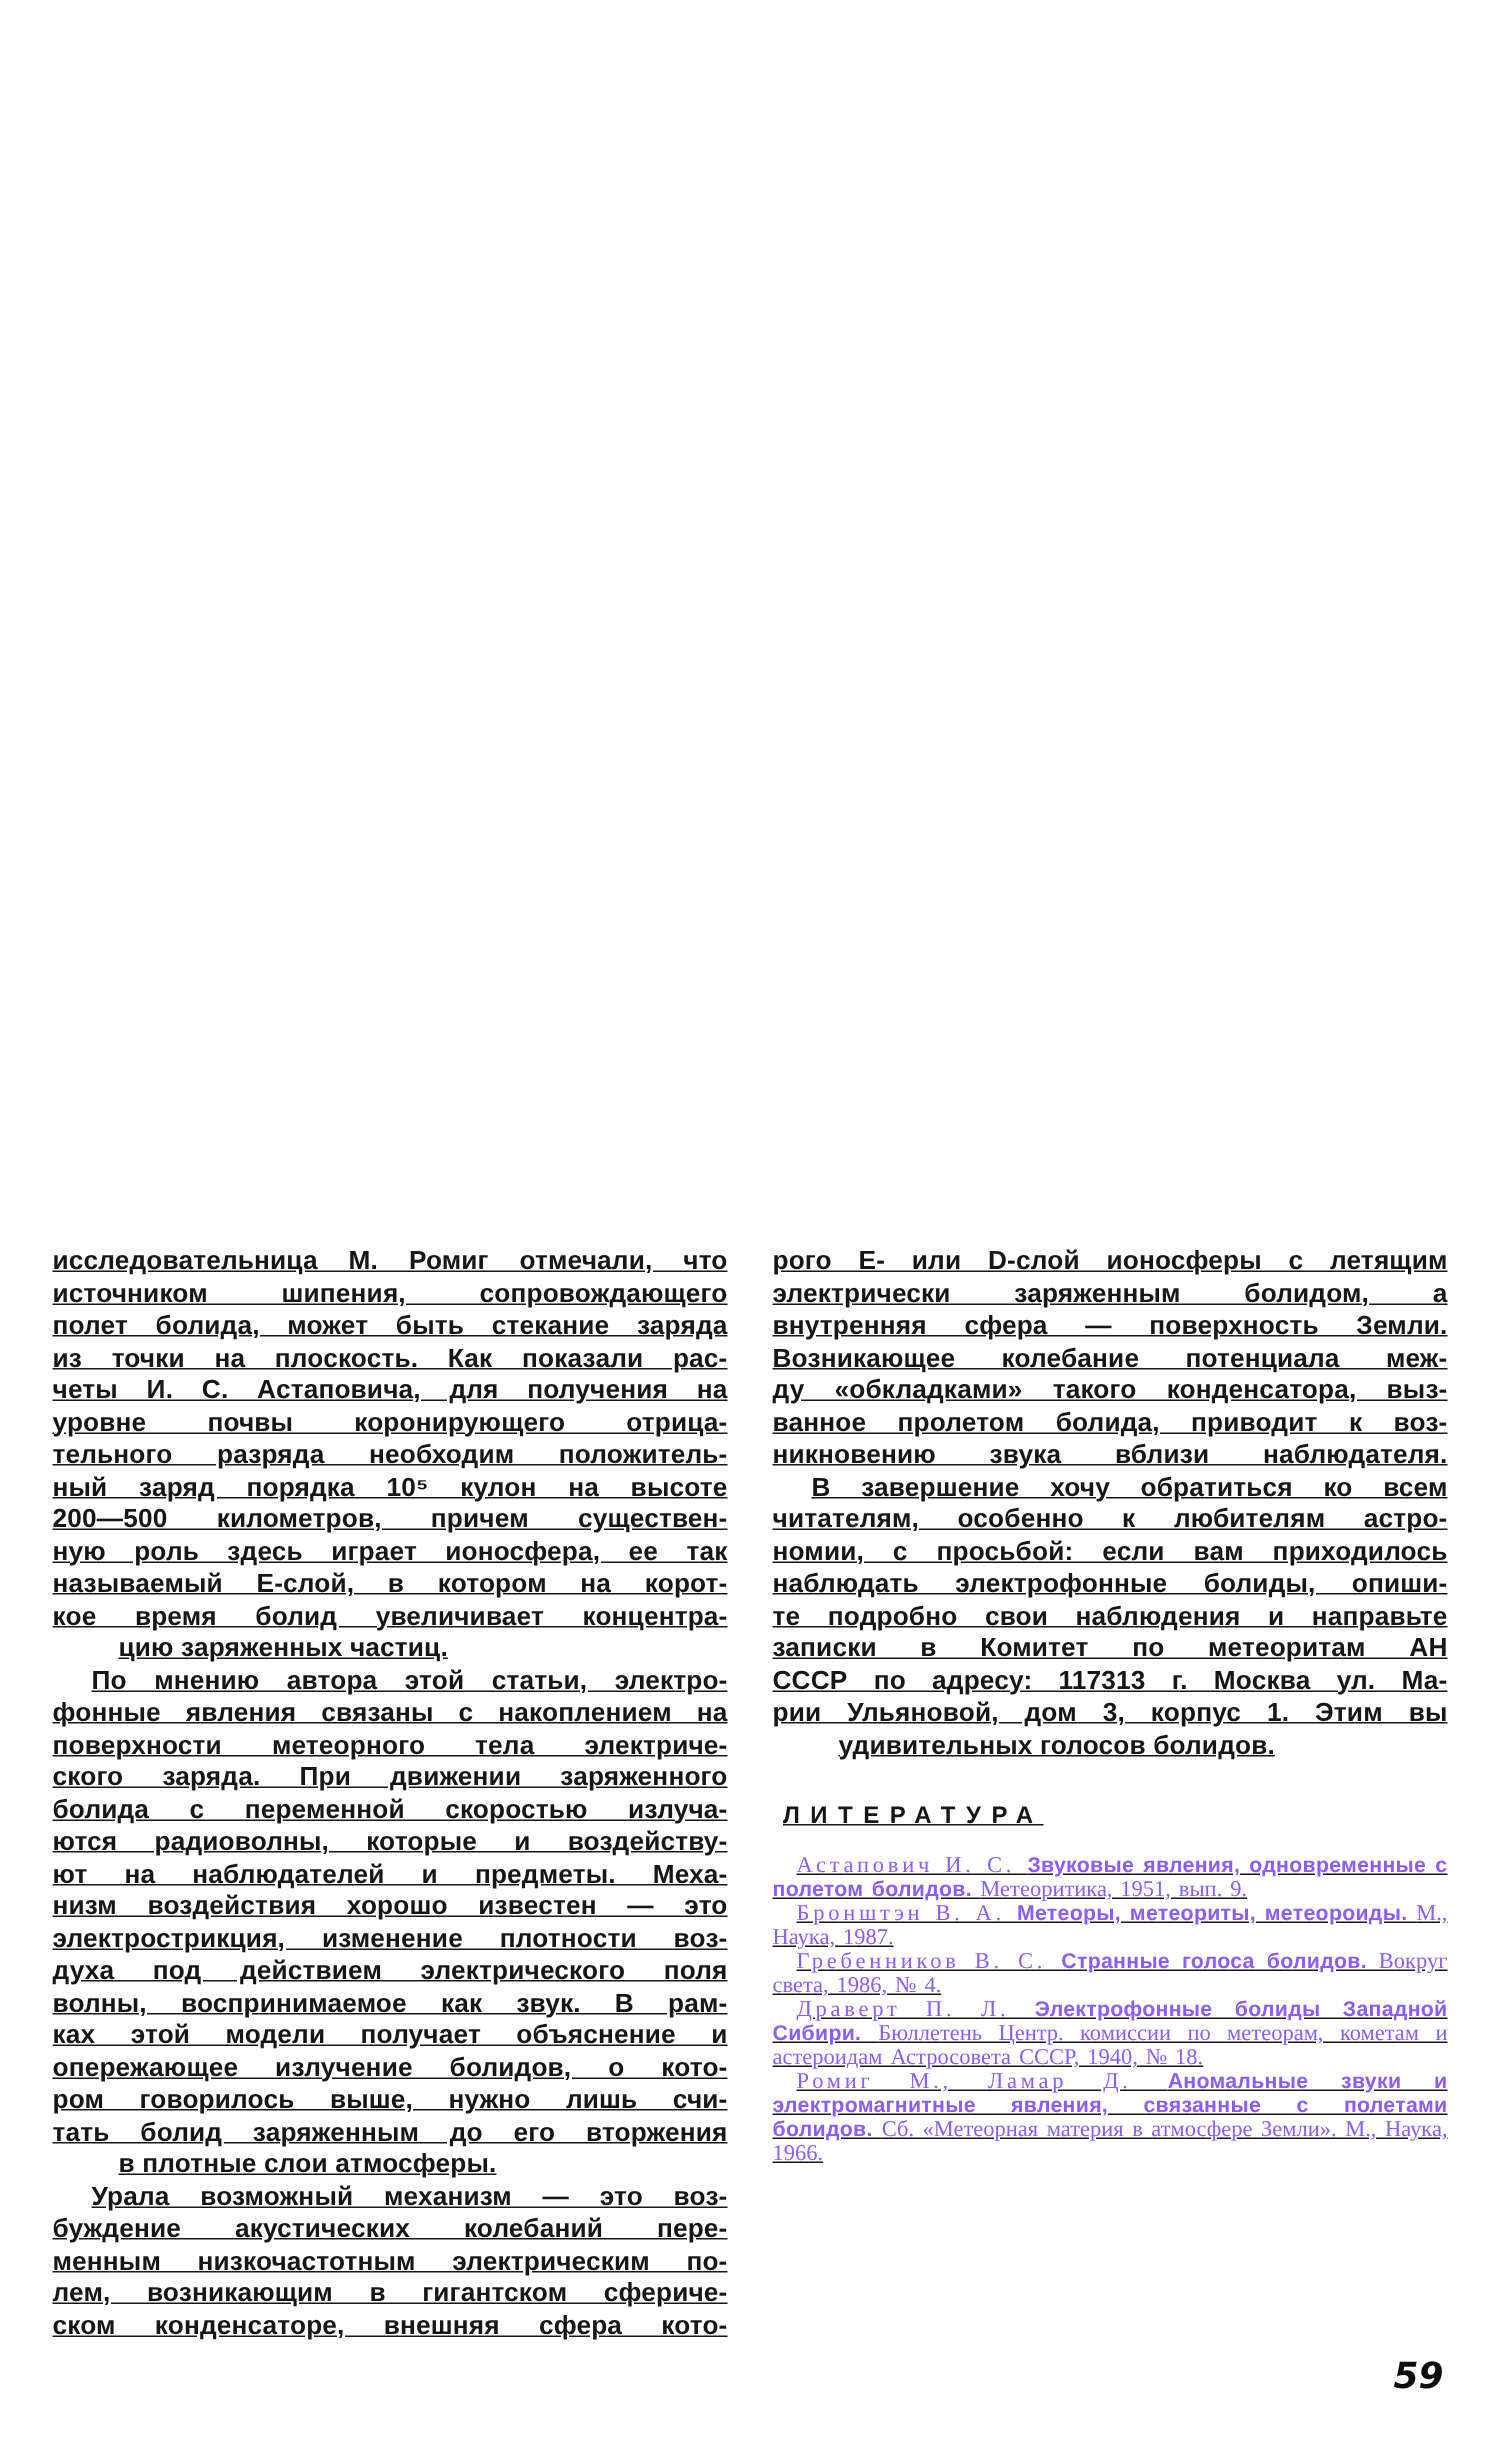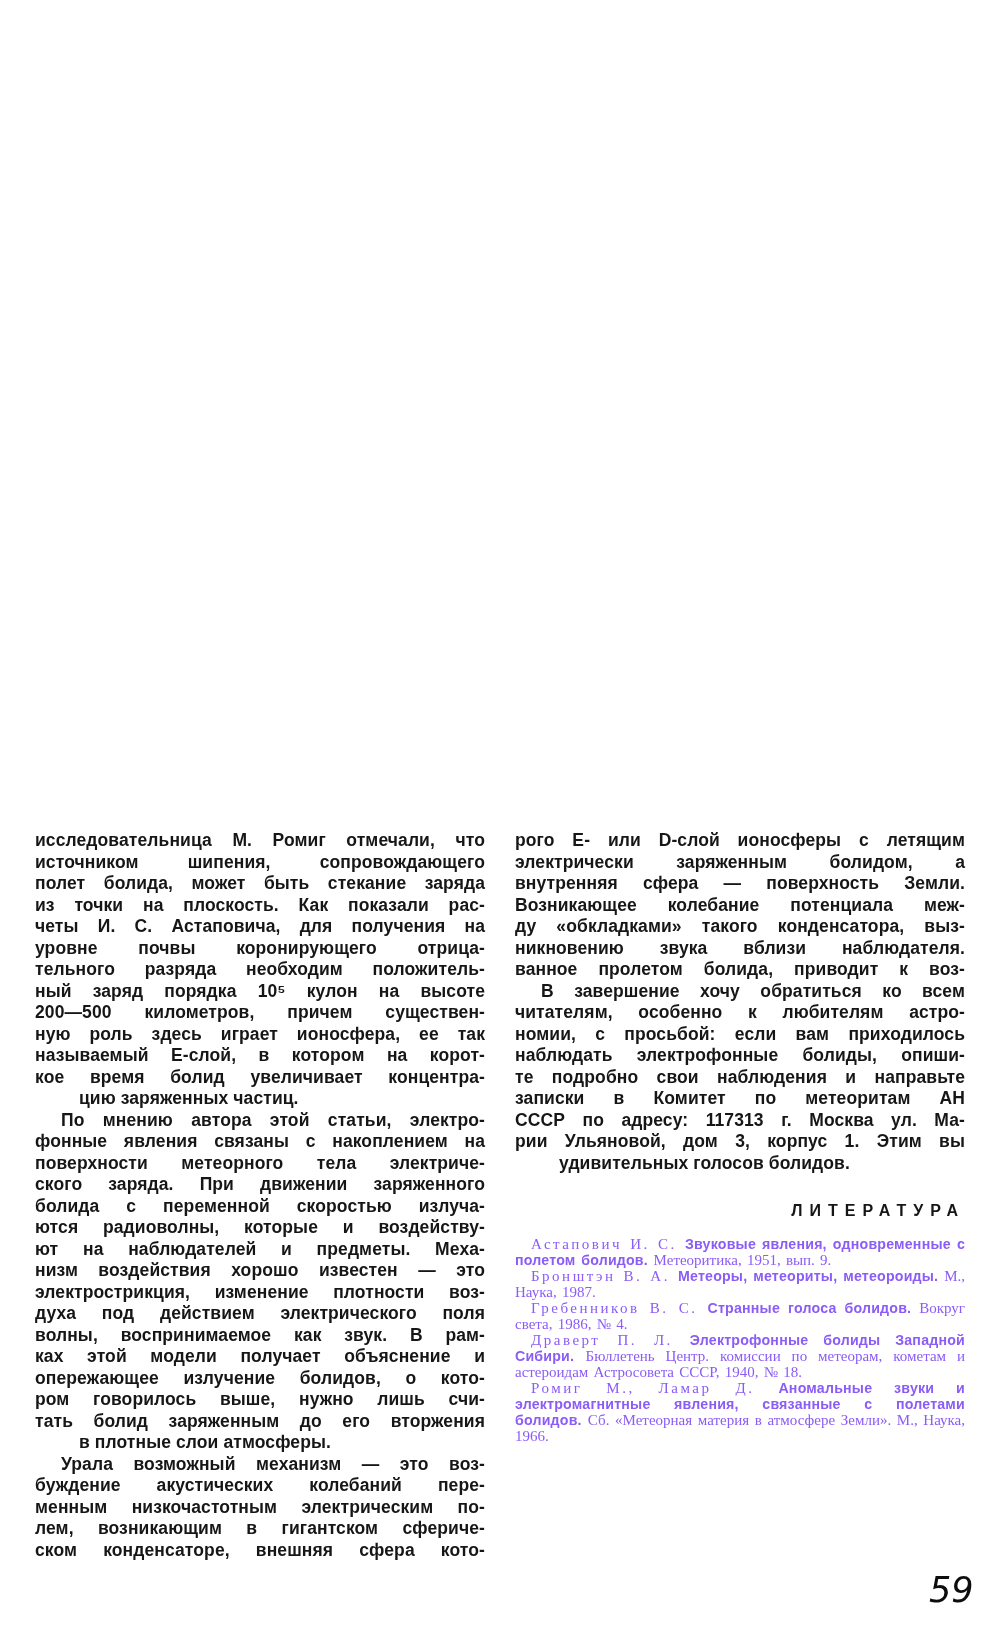--- a/index.html
+++ b/index.html
@@ -11,37 +11,38 @@
     color:#161616;
     font-family:"Liberation Sans", sans-serif;
     overflow:hidden;
   }
   .columns{
     position:absolute;
     top:830px;
     left:35px;
     display:flex;
     gap:30px;
+    text-decoration:underline;
   }
   .col{width:450px;}
   
   .jline{
     height:21.5px;
     line-height:21.5px;
     font-size:17.5px;
     font-weight:bold;
     letter-spacing:0.1px;
     text-align:justify;
     text-align-last:justify;
   }
   .jline.ind{text-indent:26px;}
   .jline.end{text-align:left;text-align-last:left;margin-left:44px;}
   .lit-head{
     margin:28px 0 16px;
-    text-align:right;
+    text-align:left;
     font-size:16px;
     font-weight:bold;
     letter-spacing:7px;
     text-indent:7px;
   }
   .bib{
     margin:0;
     font-family:"Liberation Serif", serif;
     font-size:15px;
     line-height:16px;
@@ -55,22 +56,22 @@
     font-family:"Liberation Sans", sans-serif;
     font-weight:bold;
     font-size:14.2px;
     letter-spacing:0.2px;
   }
   .page-number{
     position:absolute;
     left:929px;
     top:1570px;
     font-family:"DejaVu Sans", sans-serif;
-    font-size:35px;
-    font-weight:normal;
+    font-size:24px;
+    font-weight:bold;
     font-style:italic;
     color:#0d0d0d;
   }
 </style>
 </head>
 <body>
 
 <div class="page">
 
   <div class="columns">
@@ -111,22 +112,22 @@
         <div class="jline">ском конденсаторе, внешняя сфера кото-</div>
       </div>
 
     <div class="col">
       <div>
           <div class="jline">рого Е- или D-слой ионосферы с летящим</div>
           <div class="jline">электрически заряженным болидом, а</div>
           <div class="jline">внутренняя сфера — поверхность Земли.</div>
           <div class="jline">Возникающее колебание потенциала меж-</div>
           <div class="jline">ду «обкладками» такого конденсатора, выз-</div>
+          <div class="jline">ванное пролетом болида, приводит к воз-</div>
           <div class="jline">никновению звука вблизи наблюдателя.</div>
-          <div class="jline">ванное пролетом болида, приводит к воз-</div>
           <div class="jline ind">В завершение хочу обратиться ко всем</div>
           <div class="jline">читателям, особенно к любителям астро-</div>
           <div class="jline">номии, с просьбой: если вам приходилось</div>
           <div class="jline">наблюдать электрофонные болиды, опиши-</div>
           <div class="jline">те подробно свои наблюдения и направьте</div>
           <div class="jline">записки в Комитет по метеоритам АН</div>
           <div class="jline">СССР по адресу: 117313 г. Москва ул. Ма-</div>
           <div class="jline">рии Ульяновой, дом 3, корпус 1. Этим вы</div>
           <div class="jline end">удивительных голосов болидов.</div>
         </div>

